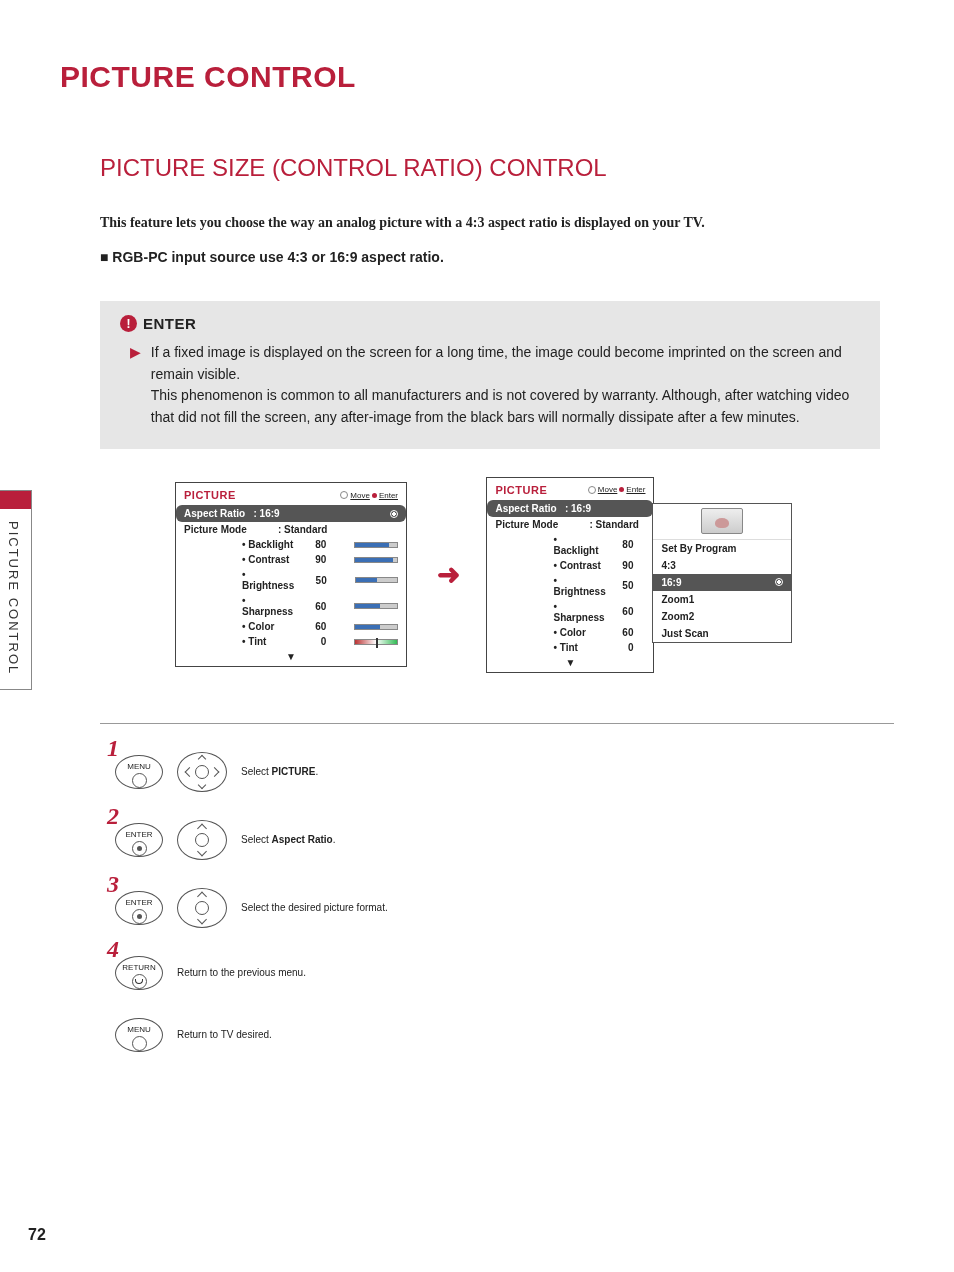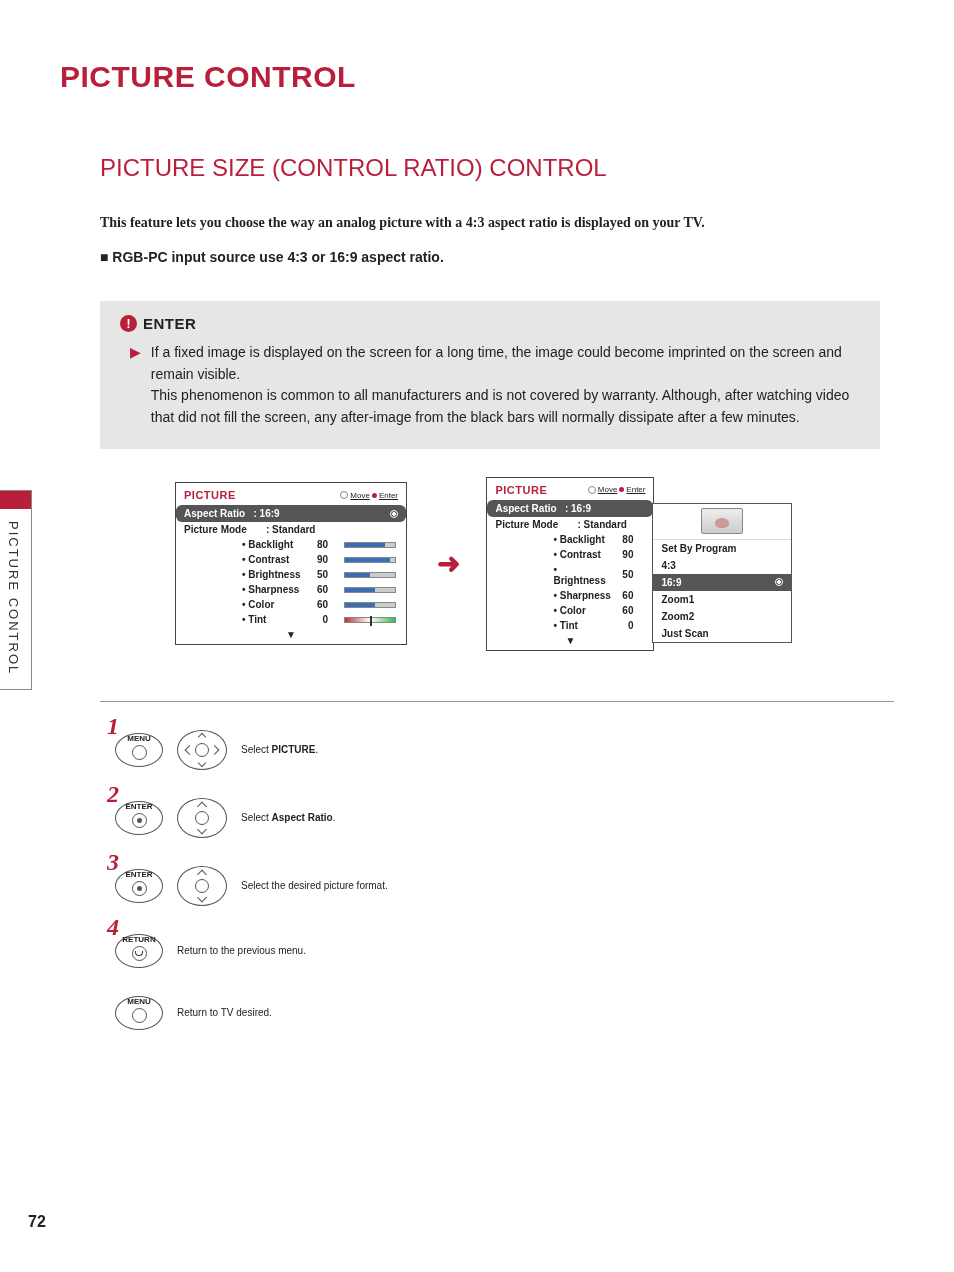--- a/index.html
+++ b/index.html
@@ -103,21 +103,21 @@
   .osd-hints .ring{width:8px;height:8px;border:1px solid #888;border-radius:50%;display:inline-block;}
   .osd-sel {
     background:#555;color:#fff;
     padding:3px 8px;
     display:flex;
     justify-content:space-between;
     align-items:center;
     border-radius:6px;
   }
   .osd-sel .radio{width:8px;height:8px;border-radius:50%;border:1px solid #fff;background:radial-gradient(circle,#fff 0 40%,transparent 41%);}
-  .osd-line { padding:2px 8px 2px 8px; display:flex; align-items:center; gap:4px;}
+  .osd-line { padding:2px 8px 2px 8px; display:flex; align-items:center; gap:16px;}
   .osd-line .lbl{width:78px;}
   .osd-line .sub{padding-left:58px; width:120px;}
   .osd-line .val{width:20px; text-align:right; margin-right:12px;}
   .bar{height:6px;width:52px;background:linear-gradient(to right,#3B6FB5 0,#3B6FB5 var(--fill,70%),#ccc var(--fill,70%),#ccc 100%);border:1px solid #888;}
   .tintbar{height:6px;width:52px;background:linear-gradient(to right,#b33,#fff,#3b5);border:1px solid #888;position:relative;}
   .tintbar::after{content:'';position:absolute;left:50%;top:-2px;width:2px;height:10px;background:#333;}
   .osd-more{text-align:center;padding:2px 0 4px;}
   .arrow-red {
     color:#B91F3B;
     font-size:28px;
@@ -166,22 +166,22 @@
     letter-spacing:2px;
     padding:12px 6px;
     color:#333;
     font-weight:500;
   }
   .hr{border-top:1px solid #999;margin:50px 0 28px 40px;}
   .steps{margin-left:55px;}
   .step-row{display:flex;align-items:center;gap:14px;margin-bottom:28px;}
   .btn-oval{
     width:48px;height:34px;border:1px solid #555;border-radius:50%/50%;
-    display:flex;flex-direction:column;align-items:center;justify-content:flex-start;
-    font-size:8px;font-weight:bold;
+    display:flex;flex-direction:column;align-items:center;justify-content:flex-end;
+    font-size:8px;font-weight:normal;
     position:relative;
   }
   .btn-oval .inner{width:15px;height:15px;border:1px solid #555;border-radius:50%;margin-top:2px;}
   .dpad{
     width:50px;height:40px;border:1px solid #555;border-radius:50%/50%;
     position:relative;
     display:flex;align-items:center;justify-content:center;
   }
   .dpad .c{width:14px;height:14px;border:1px solid #555;border-radius:50%;}
   .dpad::before,.dpad::after{content:'';position:absolute;width:6px;height:6px;border:1px solid #555;border-width:0 1px 1px 0;}
@@ -205,21 +205,21 @@
     position:absolute;
     left:550px; top:775px;
     width:300px;
     border:1px solid #888;
     padding:14px 16px;
     font-size:14px;
     line-height:1.5;
   }
   .pagenum{
     position:absolute;
-    left:28px;bottom:41px;
+    left:28px;bottom:28px;
     font-weight:bold;
     font-size:16px;
   }
 </style>
 </head>
 <body>
 
 <div class="page">
   <h1 class="main-title">PICTURE CONTROL</h1>
   <h2 class="section-title">PICTURE SIZE (CONTROL RATIO) CONTROL</h2>

